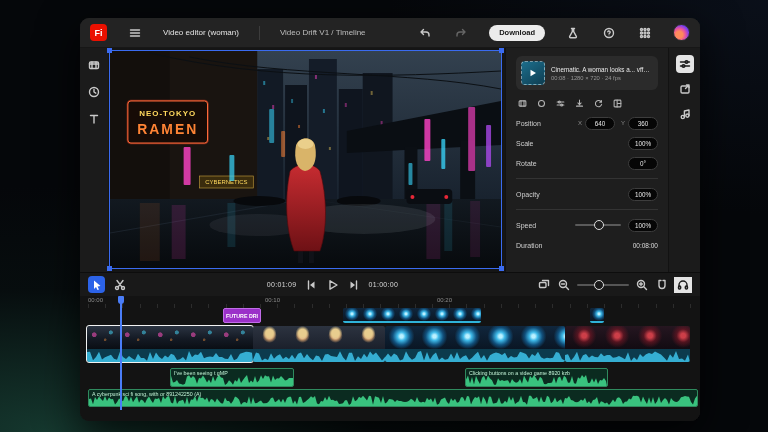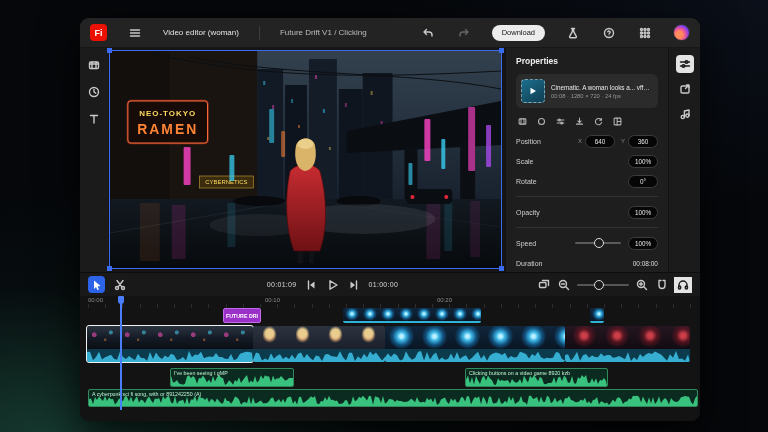--- a/index.html
+++ b/index.html
@@ -12,21 +12,21 @@
   
   .topbar{position:absolute;left:0;top:0;width:620px;height:30px;background:#232323;display:flex;align-items:center;gap:20px;padding:0 10px;box-sizing:border-box;border-bottom:1px solid #171717;}
   .logo{width:17px;height:17px;background:#eb1000;border-radius:4px;color:#fff;font-weight:bold;font-size:9px;display:flex;align-items:center;justify-content:center;flex:0 0 auto;}
   .iconbtn{background:none;border:none;padding:0;color:#c9c9c9;display:flex;align-items:center;justify-content:center;width:16px;height:16px;cursor:pointer;}
   .iconbtn svg{width:12px;height:12px;stroke:currentColor;fill:none;stroke-width:1.4;stroke-linecap:round;stroke-linejoin:round;}
   .appname{color:#e4e4e4;font-size:8px;}
   .vdiv{width:1px;height:14px;background:#3c3c3c;}
   .breadcrumb{color:#bdbdbd;font-size:8px;}
   .tb-spacer{flex:1;}
   .dim{opacity:.4;}
-  .download{background:#ececec;color:#151515;border:none;border-radius:9px;height:16px;padding:0 10px;font-size:7.5px;font-weight:normal;cursor:pointer;}
+  .download{background:#ececec;color:#151515;border:none;border-radius:9px;height:16px;padding:0 10px;font-size:7.5px;font-weight:bold;cursor:pointer;}
   .avatar{width:15px;height:15px;border-radius:50%;background:radial-gradient(circle at 35% 65%, #ff8a5c 0 25%, #e9539d 45%, #7b3df0 70%, #1c2350 100%);border:1px solid #333;}
   
   .left-toolbar{position:absolute;left:0;top:30px;width:28px;height:224px;background:#1b1b1b;display:flex;flex-direction:column;align-items:center;padding-top:8px;gap:9px;box-sizing:border-box;}
   .left-toolbar .iconbtn, .right-toolbar .iconbtn{width:18px;height:18px;border-radius:4px;}
   .stage{position:absolute;left:28px;top:30px;width:397px;height:224px;background:#151515;}
   .preview{position:absolute;left:1px;top:2px;width:393px;height:219px;border:1.5px solid #3a6bf0;box-sizing:border-box;cursor:pointer;}
   .preview svg{display:block;width:100%;height:100%;}
   .handle{position:absolute;width:5px;height:5px;background:#3a6bf0;z-index:3;}
   .h-tl{left:-3px;top:-3px}.h-tr{right:-3px;top:-3px}.h-bl{left:-3px;bottom:-3px}.h-br{right:-3px;bottom:-3px}
   
@@ -107,21 +107,21 @@
     <div class="logo">
         <span>Fi</span>
       </div>
     <button class="iconbtn">
       <svg viewBox="0 0 12 12">
           <path d="M1.5 3h9M1.5 6h9M1.5 9h9"></path>
         </svg>
     </button>
     <span class="appname">Video editor (woman)</span>
     <div class="vdiv"></div>
-    <span class="breadcrumb">Future Drift V1 / Clicking</span>
+    <span class="breadcrumb">Video Drift V1 / Timeline</span>
     <div class="tb-spacer"></div>
     <button class="iconbtn">
       <svg viewBox="0 0 12 12">
           <path d="M4.5 2.5 2 5l2.5 2.5M2 5h5a3 3 0 0 1 3 3v1"></path>
         </svg>
     </button>
     <button class="iconbtn dim">
       <svg viewBox="0 0 12 12">
           <path d="M7.5 2.5 10 5 7.5 7.5M10 5H5a3 3 0 0 0-3 3v1"></path>
         </svg>
@@ -271,21 +271,20 @@
           <rect x="200" y="196" width="5" height="16" fill="#101218"></rect>
           <path d="M181,120 C175,148 177,180 185,200 L211,200 C219,178 218,144 211,120 C204,111 189,111 181,120 Z" fill="url(#cape)" stroke="#4e080c" stroke-width=".6"></path>
           <path d="M187,94 C184,110 189,119 196,120 C204,119 209,110 206,94 C203,85 191,85 187,94 Z" fill="#d9b469"></path>
           <ellipse cx="196.5" cy="93" rx="8" ry="5" fill="#ecd392" opacity=".85"></ellipse>
         </g>
       </svg>
     </div>
   </div>
 
   <aside class="props">
-    <h2>Properties</h2>
     <div class="clip-card">
       <div class="clip-thumb">
           <svg viewBox="0 0 8 8">
             <polygon points="1.5,0.8 7,4 1.5,7.2"></polygon>
           </svg>
         </div>
       <div class="clip-info">
         <div class="clip-name">Cinematic. A woman looks a... vffgenvid</div>
         <div class="clip-meta">00:08 · 1280 × 720 · 24 fps</div>
       </div>

